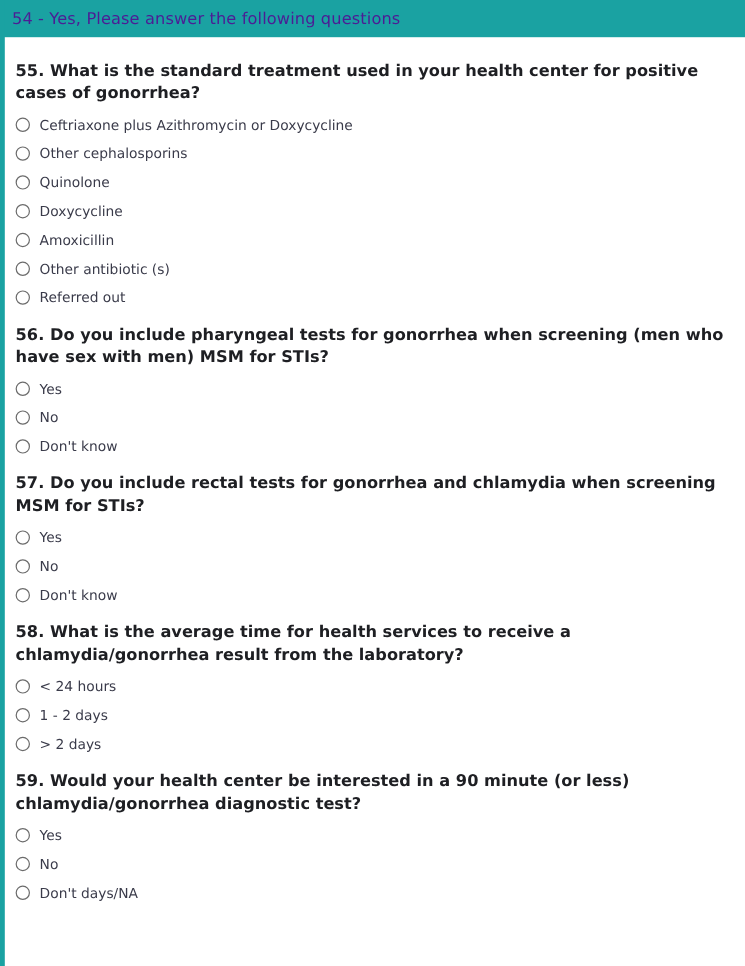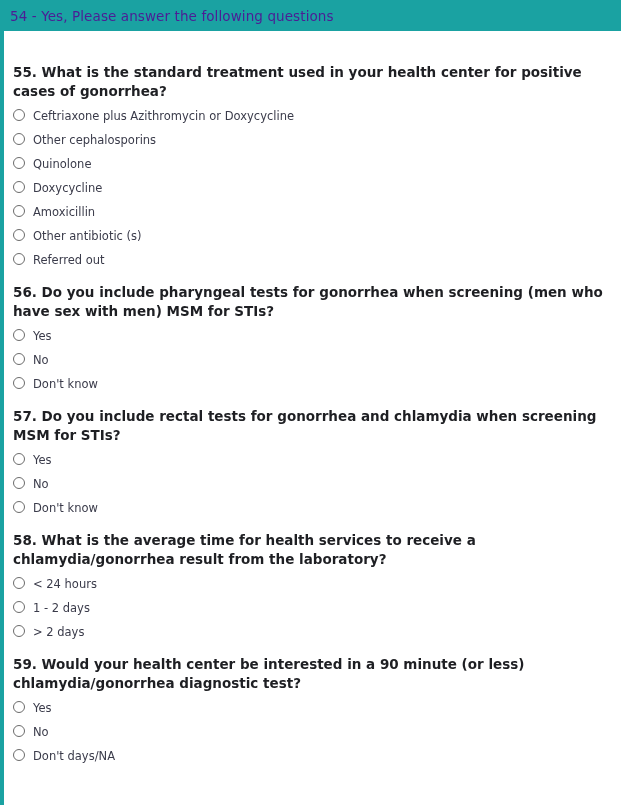--- a/index.html
+++ b/index.html
@@ -38,31 +38,32 @@
     display: flex;
     align-items: center;
     padding: 0 10px;
     font-size: 13.5px;
     letter-spacing: 0.1px;
   }
   .content {
     padding: 0 14px 0 13px;
   }
   .question { margin-top: 15px; }
-  .question:first-child { margin-top: 32px; }
+  .question:first-child { margin-top: 19px; }
   .q-title {
     font-size: 13.5px;
     font-weight: 700;
     line-height: 19px;
     color: var(--heading);
     margin-bottom: 8px;
   }
   .options { }
   .option {
     display: flex;
+    align-items: center;
     height: 15px;
     margin-bottom: 9px;
     cursor: pointer;
   }
   .radio {
     flex: 0 0 auto;
     width: 12px;
     height: 12px;
     border: 1.5px solid var(--radio-border);
     border-radius: 50%;

